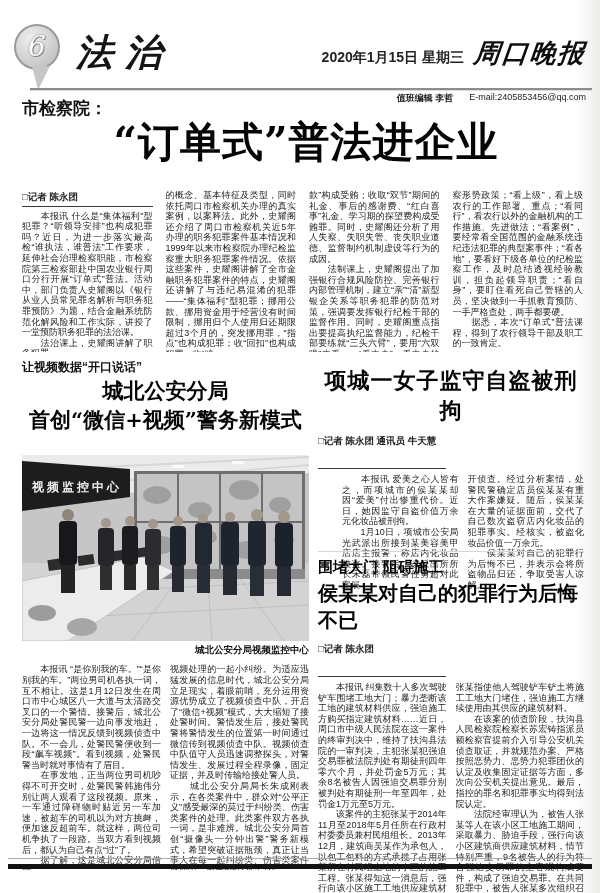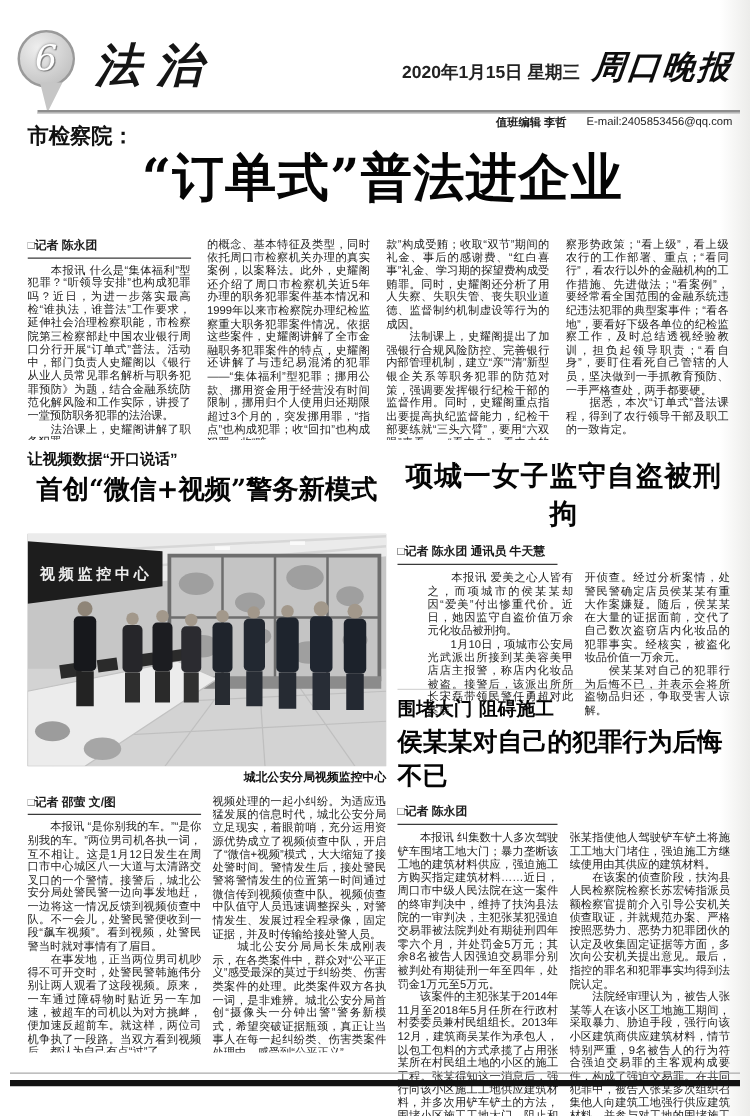--- a/index.html
+++ b/index.html
@@ -44,21 +44,21 @@
     font-family:"DejaVu Serif","Liberation Serif",serif;color:#050505;margin-top:1px;}
   .photo-frame{margin-top:22px;width:287px;height:186px;overflow:hidden;background:#c6c6c6;}
   .photo-caption{text-align:right;font-size:9.5px;font-weight:bold;margin-top:3px;color:#111;}
   .police-cols{display:flex;gap:9px;margin-top:7px;height:206px;overflow:hidden;}
 
   
   .theft{position:absolute;left:318px;top:366px;width:266px;}
   .theft-headline{text-align:center;font-size:22px;font-weight:900;letter-spacing:1px;
     font-family:"DejaVu Serif","Liberation Serif",serif;color:#050505;}
   .byline-row{width:128px;font-size:9.5px;font-weight:bold;border-bottom:1px solid #3a3a3a;
-    padding-bottom:3px;margin-top:9px;}
+    padding-bottom:20px;margin-top:9px;}
   .theft-cols{display:flex;gap:9px;margin-top:5px;height:117px;overflow:hidden;margin-left:24px;}
 
   .trade{position:absolute;left:318px;top:551px;width:266px;border-top:1px solid #d6d6d6;padding-top:6px;}
   .trade-kicker{font-size:15px;font-weight:900;font-family:"DejaVu Serif","Liberation Serif",serif;color:#050505;}
   .trade-headline{font-size:20px;font-weight:900;margin-top:3px;font-family:"DejaVu Serif","Liberation Serif",serif;color:#050505;}
   .trade-cols{display:flex;gap:9px;margin-top:5px;height:228px;overflow:hidden;}
 
   
   .rule-thin{position:absolute;left:8px;right:8px;top:858px;height:1px;background:#ababab;}
   .rule-thick{position:absolute;left:8px;right:8px;top:864px;height:5px;background:#121212;}
@@ -95,20 +95,21 @@
     </div>
     <div class="col coltext">的概念、基本特征及类型，同时依托周口市检察机关办理的真实案例，以案释法。此外，史耀阁还介绍了周口市检察机关近5年办理的职务犯罪案件基本情况和1999年以来市检察院办理纪检监察重大职务犯罪案件情况。依据这些案件，史耀阁讲解了全市金融职务犯罪案件的特点，史耀阁还讲解了与违纪易混淆的犯罪——“集体福利”型犯罪；挪用公款、挪用资金用于经营没有时间限制，挪用归个人使用归还期限超过3个月的，突发挪用罪，“指点”也构成犯罪；收“回扣”也构成犯罪；收“赃</div>
     <div class="col coltext">款”构成受贿；收取“双节”期间的礼金、事后的感谢费、“红白喜事”礼金、学习期的探望费构成受贿罪。同时，史耀阁还分析了用人失察、失职失管、丧失职业道德、监督制约机制虚设等行为的成因。
 　　法制课上，史耀阁提出了加强银行合规风险防控、完善银行内部管理机制，建立“亲”“清”新型银企关系等职务犯罪的防范对策，强调要发挥银行纪检干部的监督作用。同时，史耀阁重点指出要提高执纪监督能力，纪检干部要练就“三头六臂”，要用“六双眼”来看——“看中央”，看中央的纪检监</div>
     <div class="col coltext">察形势政策；“看上级”，看上级农行的工作部署、重点；“看同行”，看农行以外的金融机构的工作措施、先进做法；“看案例”，要经常看全国范围的金融系统违纪违法犯罪的典型案事件；“看各地”，要看好下级各单位的纪检监察工作，及时总结透视经验教训，担负起领导职责；“看自身”，要盯住看死自己管辖的人员，坚决做到一手抓教育预防、一手严格查处，两手都要硬。
 　　据悉，本次“订单式”普法课程，得到了农行领导干部及职工的一致肯定。</div>
   </div>
 
   <div class="police">
     <div class="police-kicker">让视频数据“开口说话”</div>
+    <div class="police-headline">城北公安分局</div>
     <div class="police-headline">首创“微信+视频”警务新模式</div>
 
     <div class="photo-frame">
       <svg viewBox="0 0 287 186" width="287" height="186">
         <rect width="287" height="186" fill="#c6c6c6"></rect>
         <rect y="108" width="287" height="78" fill="#d3d3d3"></rect>
         <g stroke="#bfbfbf" stroke-width="1">
           <line x1="150" y1="112" x2="20" y2="186"></line>
             <line x1="165" y1="112" x2="110" y2="186"></line>
           <line x1="185" y1="112" x2="190" y2="186"></line>
@@ -206,21 +207,20 @@
             </g>
         </g>
         <ellipse cx="20" cy="158" rx="14" ry="8" fill="#9c9c9c"></ellipse>
         <ellipse cx="60" cy="172" rx="15" ry="9" fill="#a6a6a6"></ellipse>
       </svg>
     </div>
     <div class="photo-caption">城北公安分局视频监控中心</div>
 
     <div class="police-cols">
       <div class="col">
-        <div class="byline">□记者 邵萤 文/图</div>
         <div class="coltext">　　本报讯 “是你别我的车。”“是你别我的车。”两位男司机各执一词，互不相让。这是1月12日发生在周口市中心城区八一大道与太清路交叉口的一个警情。接警后，城北公安分局处警民警一边向事发地赶，一边将这一情况反馈到视频侦查中队。不一会儿，处警民警便收到一段“飙车视频”。看到视频，处警民警当时就对事情有了眉目。
 　　在事发地，正当两位男司机吵得不可开交时，处警民警韩施伟分别让两人观看了这段视频。原来，一车通过障碍物时贴近另一车加速，被超车的司机以为对方挑衅，便加速反超前车。就这样，两位司机争执了一段路。当双方看到视频后，都认为自己有点“过”了。
 　　据了解，这是城北公安分局借助</div>
       </div>
       <div class="col coltext">视频处理的一起小纠纷。为适应迅猛发展的信息时代，城北公安分局立足现实，着眼前哨，充分运用资源优势成立了视频侦查中队，开启了“微信+视频”模式，大大缩短了接处警时间。警情发生后，接处警民警将警情发生的位置第一时间通过微信传到视频侦查中队。视频侦查中队值守人员迅速调整探头，对警情发生、发展过程全程录像，固定证据，并及时传输给接处警人员。
 　　城北公安分局局长朱成刚表示，在各类案件中，群众对“公平正义”感受最深的莫过于纠纷类、伤害类案件的处理。此类案件双方各执一词，是非难辨。城北公安分局首创“摄像头一分钟出警”警务新模式，希望突破证据瓶颈，真正让当事人在每一起纠纷类、伤害类案件处理中，感受到“公平正义”。</div>
     </div>
   </div>
 
   <div class="theft">

